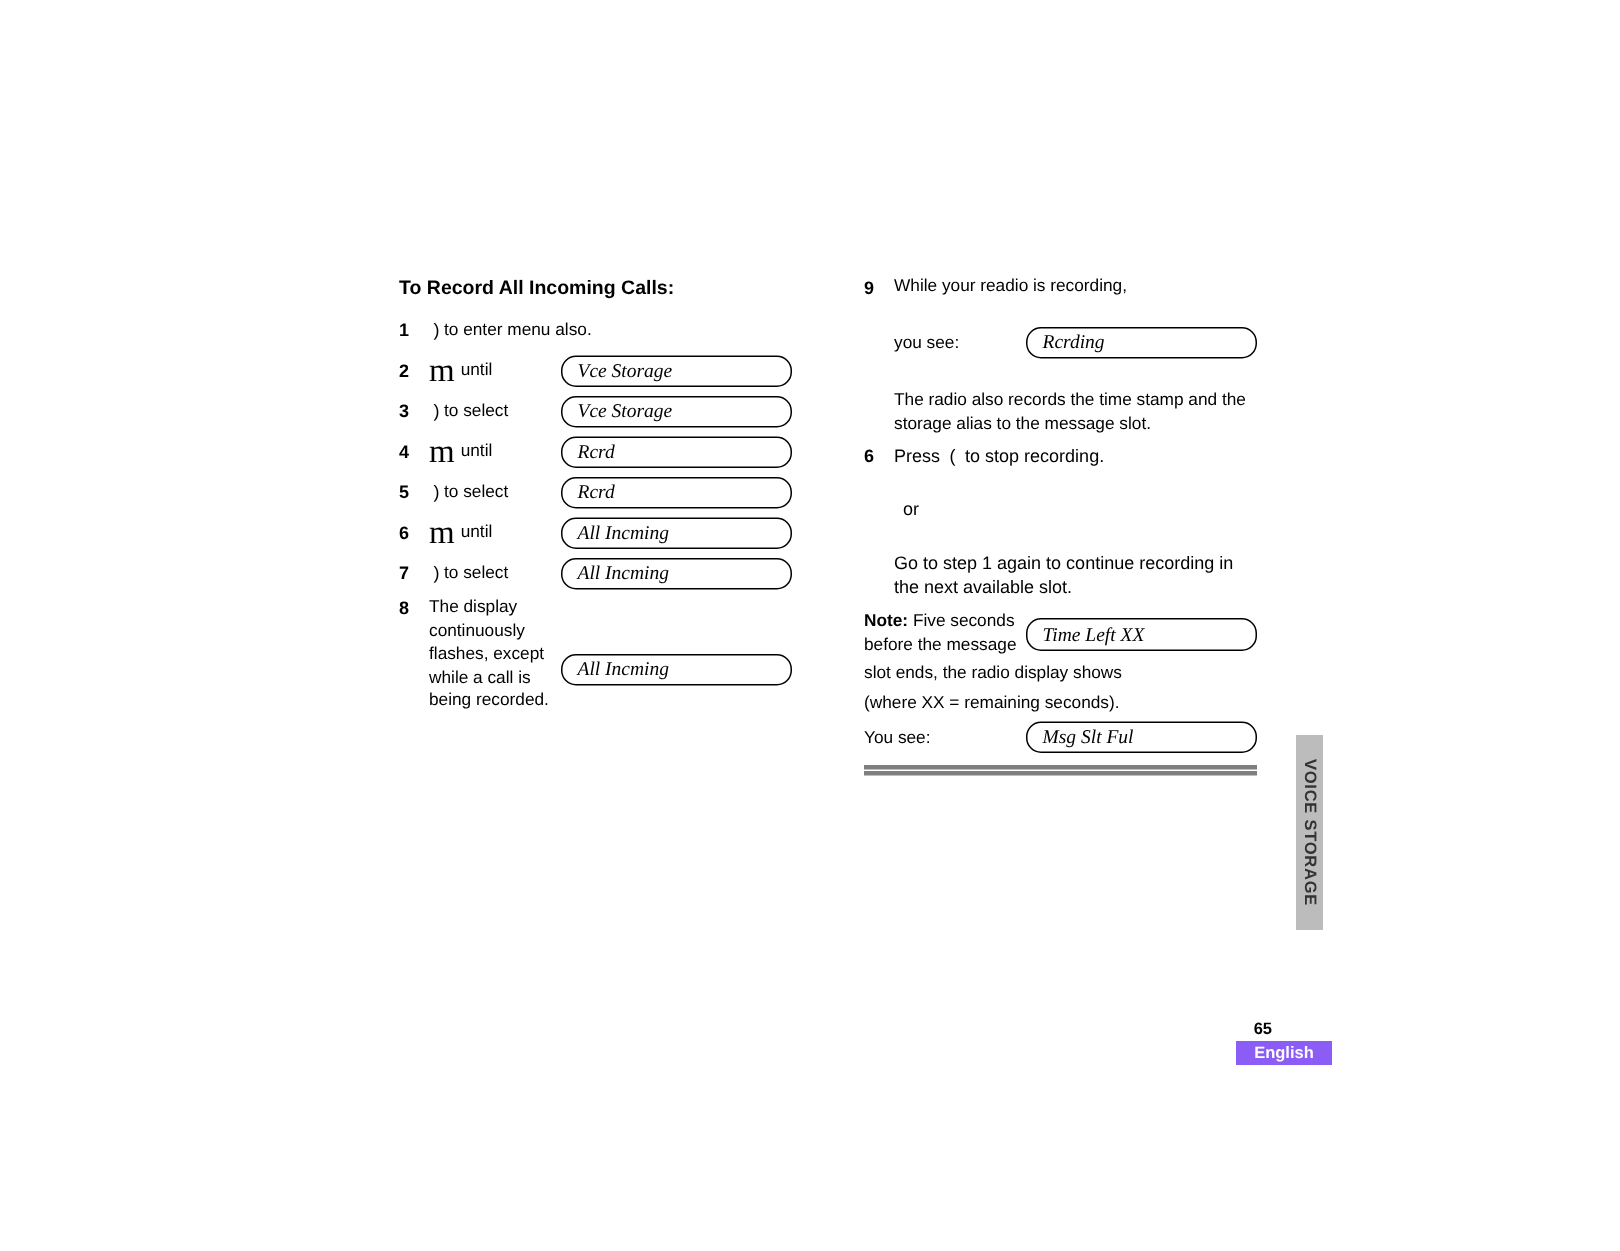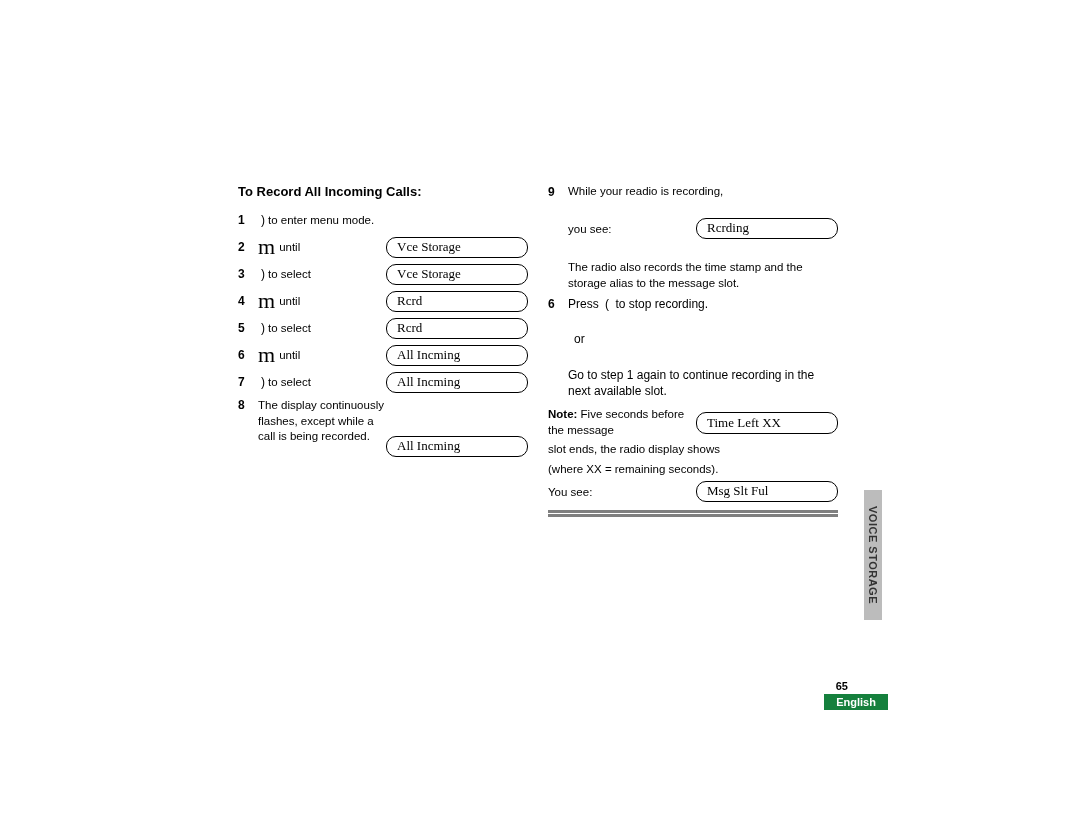--- a/index.html
+++ b/index.html
@@ -15,20 +15,21 @@
   .page {
     position: absolute;
     left: 238px;
     top: 180px;
     width: 600px;
     display: flex;
     gap: 20px;
   }
   .col {
     width: 50%;
+    margin-left: 28px;
   }
   .section-title {
     font-weight: bold;
     font-size: 13px;
     margin: 4px 0 10px 0;
   }
   .step {
     display: flex;
     align-items: center;
     margin: 5px 0;
@@ -44,26 +45,27 @@
     font-size: 22px;
     line-height: 18px;
     margin-right: 4px;
   }
   .txt { flex: 1; font-size: 11.5px; }
   .lcd {
     display: inline-block;
     min-width: 120px;
     border: 1.8px solid #000;
     border-radius: 10px;
-    padding: 1px 10px 2px 10px;
+    padding: 1px 22px 2px 10px;
     font-family: "Times New Roman", serif;
     font-size: 13px;
     letter-spacing: 0;
     white-space: nowrap;
     margin-left: auto;
+    font-style: italic;
   }
   .paren { font-family: sans-serif; font-size: 12px; margin: 0 3px; }
   .note { font-size: 11.5px; margin: 4px 0; line-height: 1.35; }
   .note .label { font-weight: bold; }
   .ruleblock {
     border-top: 3px solid #7f7f7f;
     border-bottom: 3px solid #7f7f7f;
     height: 1px;
     margin: 8px 0 8px 0;
   }
@@ -94,42 +96,42 @@
     font-weight: bold;
     font-size: 11px;
     text-align: center;
   }
   .english-tab {
     position: absolute;
     right: 192px;
     top: 694px;
     width: 64px;
     height: 16px;
-    background: #15803d;
+    background: #8b5cf6;
     color: #fff;
     font-weight: bold;
     font-size: 11px;
     display: flex;
     align-items: center;
     justify-content: center;
   }
   .flexcol { display: flex; flex-direction: column; gap: 21px; }
 </style>
 </head>
 <body>
 
 <div class="page">
 
   <div class="col">
     <div class="section-title">To Record All Incoming Calls:</div>
 
     <div class="step">
       <span class="num">1</span>
       <span class="paren">)</span>
-      <span class="txt">to enter menu mode.</span>
+      <span class="txt">to enter menu also.</span>
     </div>
 
     <div class="step">
       <span class="num">2</span>
       <span class="icon">m</span>
       <span class="txt">until</span>
       <span class="lcd">Vce Storage</span>
     </div>
 
     <div class="step">

